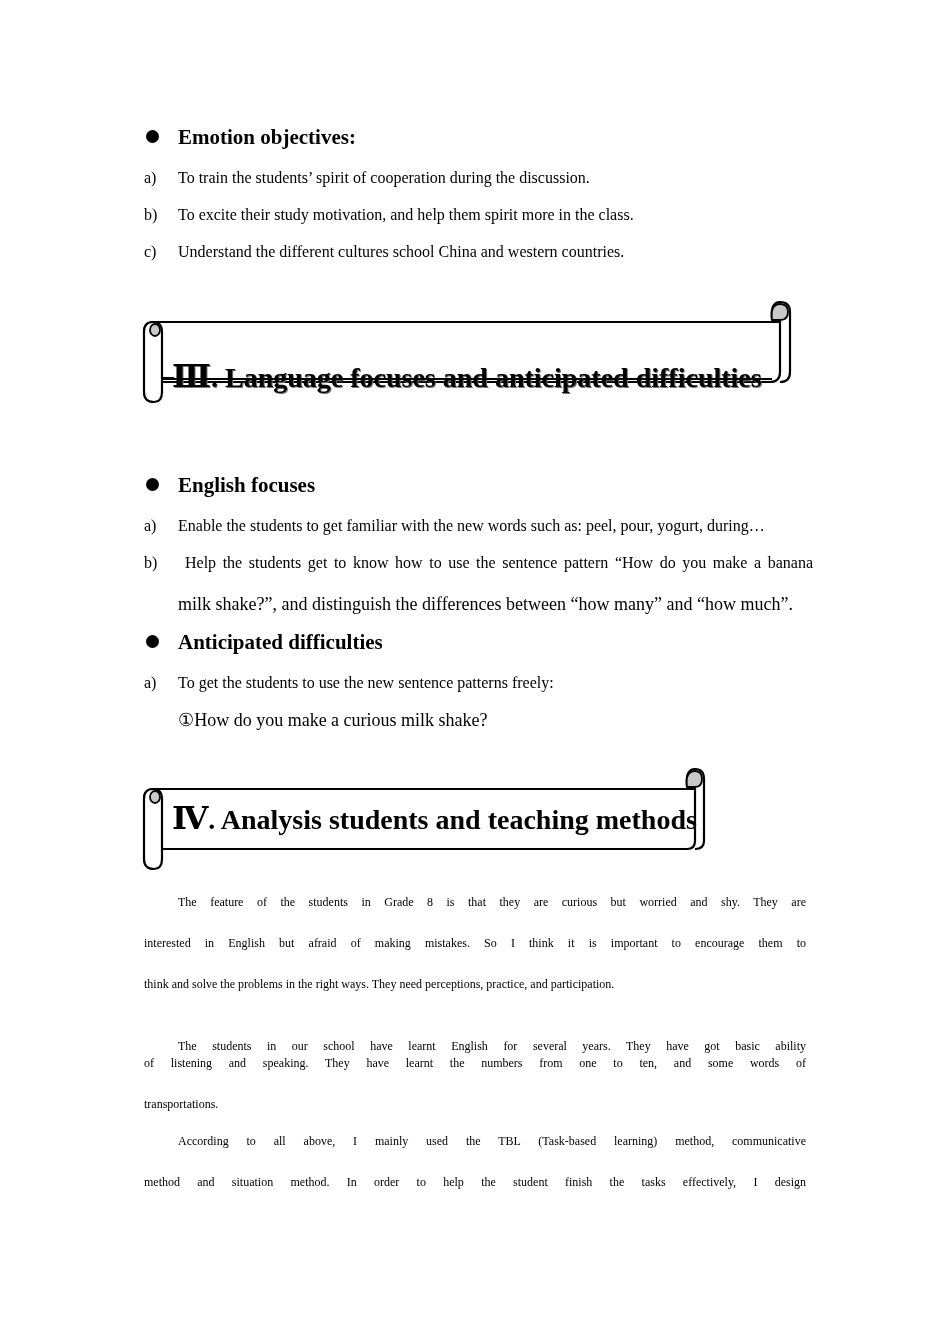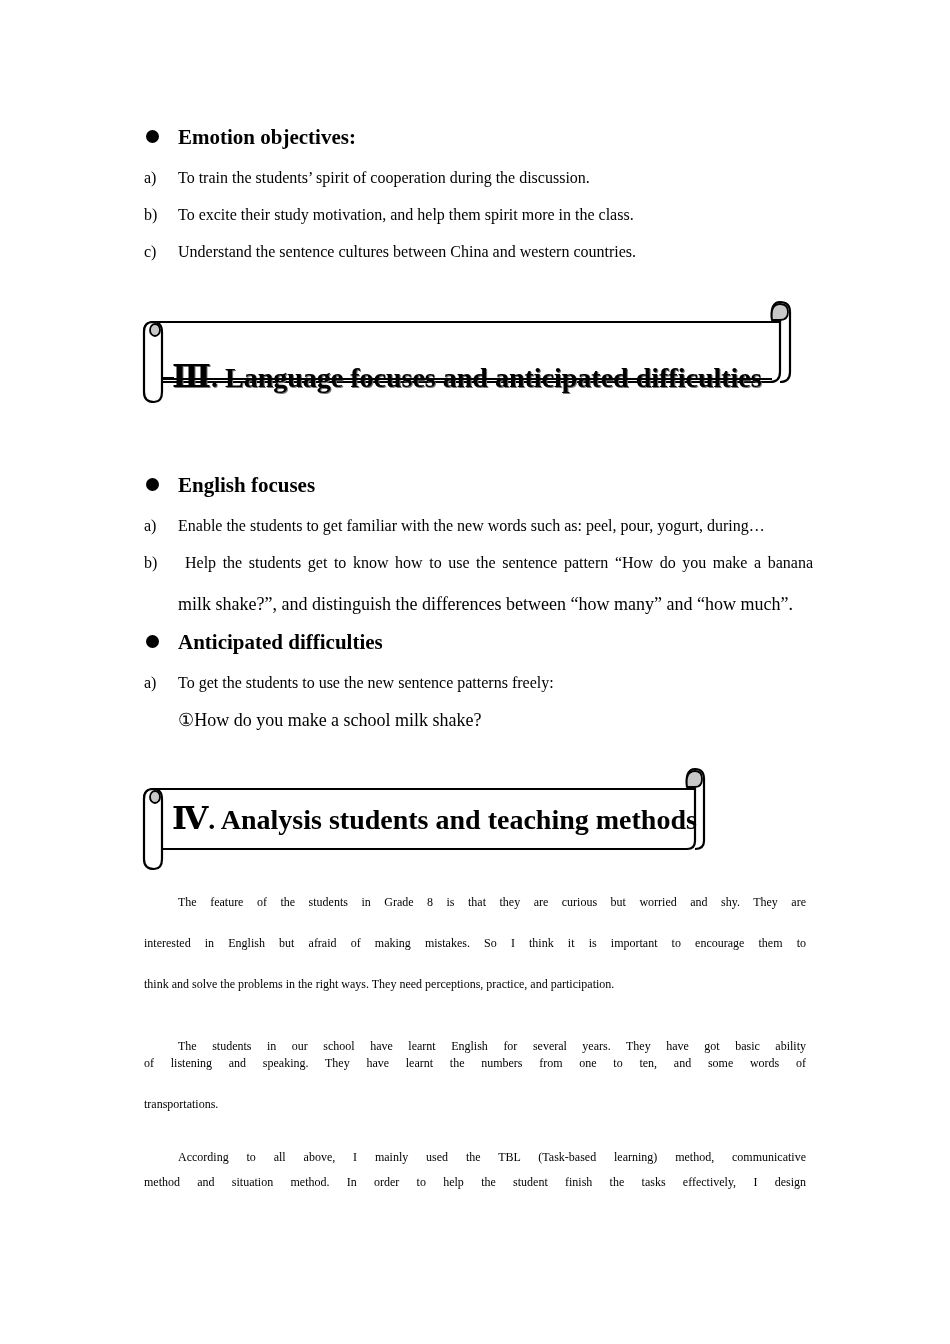--- a/index.html
+++ b/index.html
@@ -91,21 +91,21 @@
 <div class="item" style="top:168px;">
   <span class="marker">a)</span>
   <span class="itext">To train the students’ spirit of cooperation during the discussion.</span>
 </div>
 <div class="item" style="top:205px;">
   <span class="marker">b)</span>
   <span class="itext">To excite their study motivation, and help them spirit more in the class.</span>
 </div>
 <div class="item" style="top:242px;">
   <span class="marker">c)</span>
-  <span class="itext">Understand the sentence cultures between China and western countries.</span>
+  <span class="itext">Understand the different cultures school China and western countries.</span>
 </div>
 
 <svg class="scroll-svg" style="left:140px; top:298px;" width="656" height="108" viewBox="0 0 656 108">
 
   <path d="M 14 24 L 640 24 L 640 74 Q 640 84 630 84 L 22 84" fill="none" stroke="#000" stroke-width="2.2"></path>
 
   <path d="M 14 24 Q 4 24 4 34" fill="none" stroke="#000" stroke-width="2.2"></path>
 
   <path d="M 4 34 L 4 94 Q 4 104 14 104 Q 22 104 22 94 L 22 34" fill="#fff" stroke="#000" stroke-width="2.2"></path>
   <path d="M 4 34 Q 4 24 13 24 Q 22 24 22 34" fill="#fff" stroke="#000" stroke-width="2.2"></path>
@@ -138,21 +138,21 @@
 
 <div class="bullet-heading" style="top:629px;">
   <span class="dot"></span>
   <span class="htext">Anticipated difficulties</span>
 </div>
 
 <div class="item" style="top:673px;">
   <span class="marker">a)</span>
   <span class="itext">To get the students to use the new sentence patterns freely:</span>
 </div>
-<div class="sub-line" style="top:710px;">①How do you make a school milk shake?</div>
+<div class="sub-line" style="top:710px;">①How do you make a curious milk shake?</div>
 
 <svg class="scroll-svg" style="left:140px; top:765px;" width="570" height="108" viewBox="0 0 570 108">
   <path d="M 14 24 L 555 24 L 555 76 Q 555 84 547 84 L 22 84" fill="none" stroke="#000" stroke-width="2.2"></path>
   <path d="M 14 24 Q 4 24 4 34" fill="none" stroke="#000" stroke-width="2.2"></path>
   <path d="M 4 34 L 4 94 Q 4 104 14 104 Q 22 104 22 94 L 22 34" fill="#fff" stroke="#000" stroke-width="2.2"></path>
   <path d="M 4 34 Q 4 24 13 24 Q 22 24 22 34" fill="#fff" stroke="#000" stroke-width="2.2"></path>
   <ellipse cx="15" cy="32" rx="5" ry="6" fill="#c8c8c8" stroke="#000" stroke-width="1.8"></ellipse>
   <path d="M 547 22 Q 545 4 555 4 Q 564 4 564 14 L 564 76 Q 564 84 555 84" fill="none" stroke="#000" stroke-width="2.2"></path>
   <path d="M 547 22 Q 545 6 555 6 Q 562 6 562 14 Q 562 22 555 22 Z" fill="#c8c8c8" stroke="#000" stroke-width="1.8"></path>
 </svg>
@@ -161,14 +161,14 @@
 </div>
 
 <div class="para-line indent" style="top:892px;">The feature of the students in Grade 8 is that they are curious but worried and shy. They are</div>
 <div class="para-line" style="top:933px;">interested in English but afraid of making mistakes. So I think it is important to encourage them to</div>
 <div class="para-line last" style="top:974px;">think and solve the problems in the right ways. They need perceptions, practice, and participation.</div>
 
 <div class="para-line indent" style="top:1036px;">The students in our school have learnt English for several years. They have got basic ability</div>
 <div class="para-line" style="top:1053px;">of listening and speaking. They have learnt the numbers from one to ten, and some words of</div>
 <div class="para-line last" style="top:1094px;">transportations.</div>
 
-<div class="para-line indent" style="top:1131px;margin-top:16px;">According to all above, I mainly used the TBL (Task-based learning) method, communicative</div>
+<div class="para-line indent" style="top:1131px;">According to all above, I mainly used the TBL (Task-based learning) method, communicative</div>
 <div class="para-line" style="top:1172px;">method and situation method. In order to help the student finish the tasks effectively, I design</div>
 
 </body></html>

